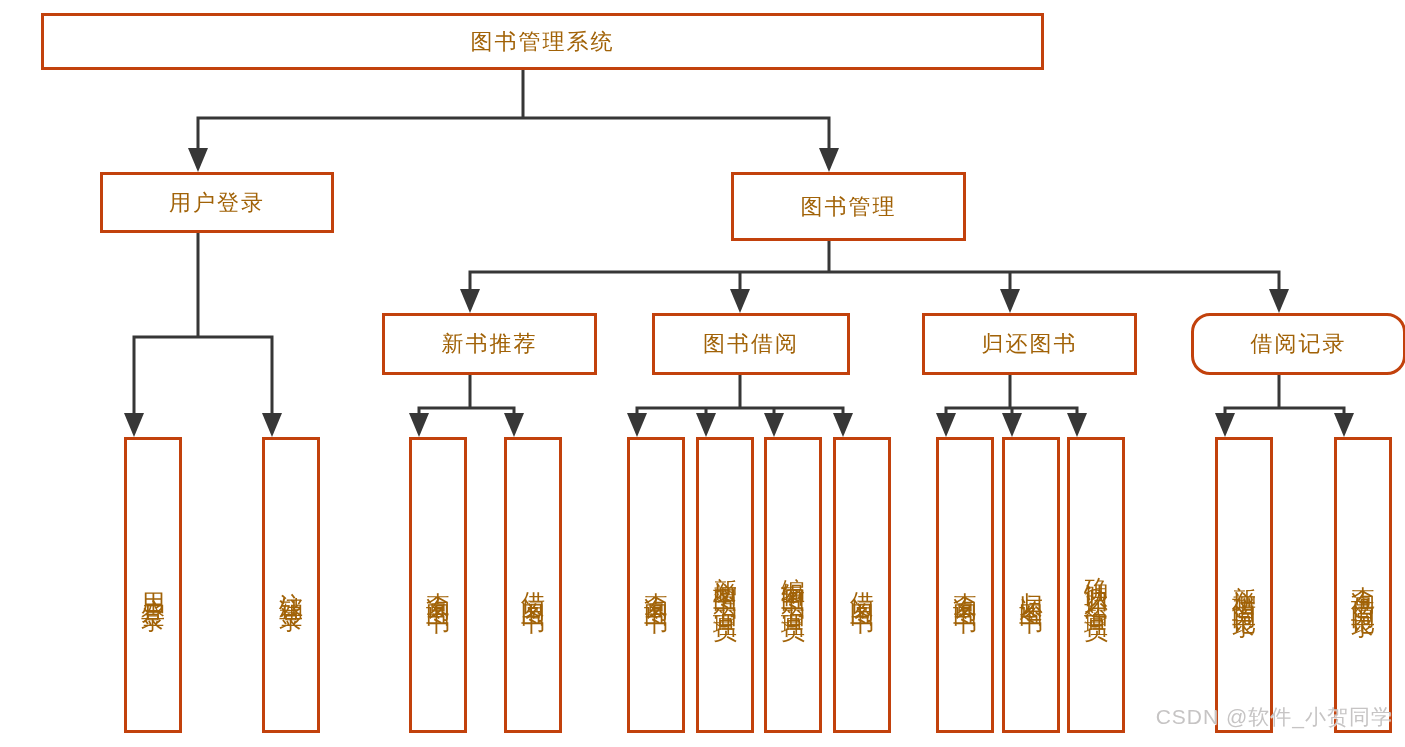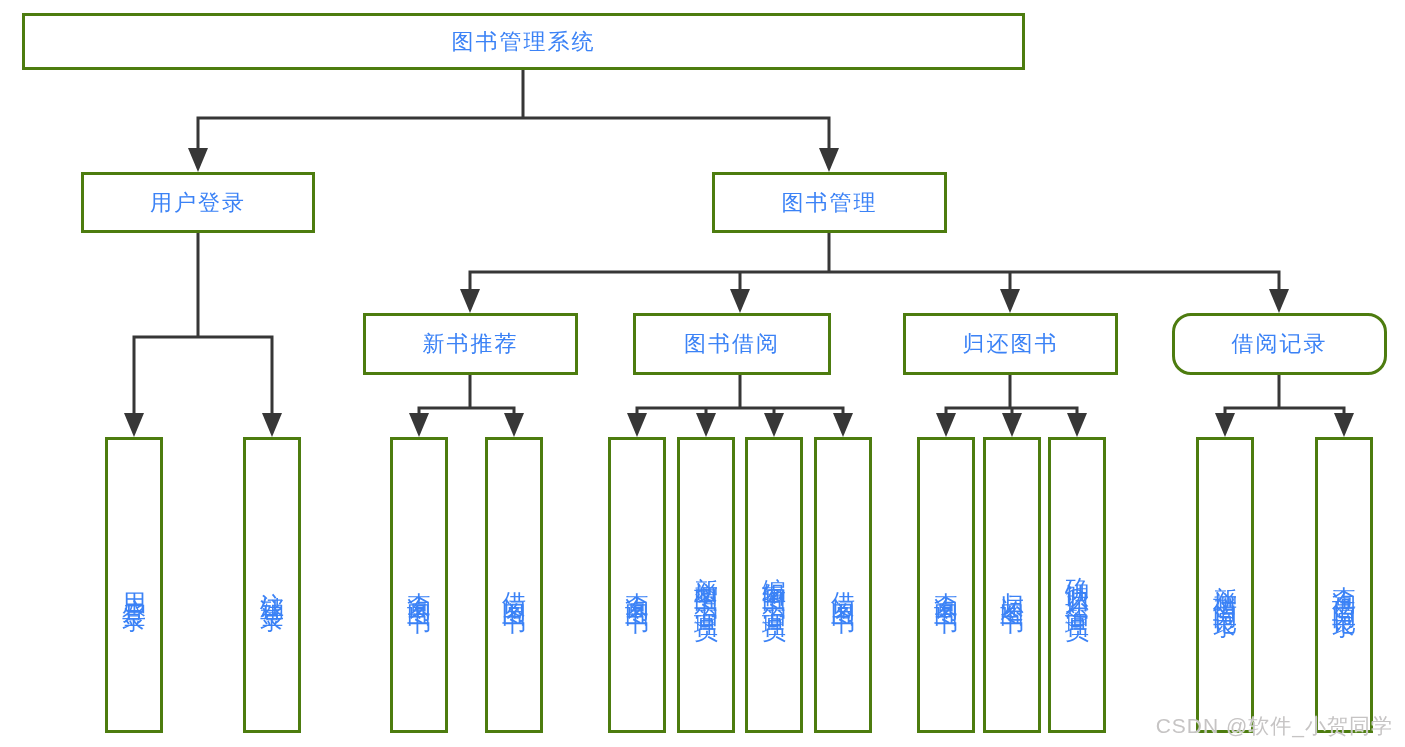--- a/index.html
+++ b/index.html
@@ -12,61 +12,62 @@
     overflow: hidden;
   }
   .connectors {
     position: absolute;
     left: 0; top: 0;
     width: 1405px; height: 747px;
   }
   .node {
     position: absolute;
     box-sizing: border-box;
-    border: 3px solid #4d7c0f;
+    border: 3px solid #c2410c;
     background: #ffffff;
     display: flex;
     align-items: center;
     justify-content: center;
-    color: #3b82f6;
+    color: #a16207;
+    margin-left: 19px;
   }
   .h-node {
     font-size: 22px;
     letter-spacing: 2px;
     white-space: nowrap;
   }
   .v-node {
     writing-mode: vertical-rl;
     text-orientation: mixed;
     font-size: 24px;
     letter-spacing: 6px;
     line-height: 1;
   }
   
   .n-root   { left: 22px;  top: 13px;  width: 1003px; height: 57px; }
   
   .n-ulogin { left: 81px;  top: 172px; width: 234px; height: 61px; }
-  .n-bmgmt  { left: 712px; top: 172px; width: 235px; height: 61px; }
+  .n-bmgmt  { left: 712px; top: 172px; width: 235px; height: 69px; }
   
   .n-newrec { left: 363px;  top: 313px; width: 215px; height: 62px; }
   .n-borrow { left: 633px;  top: 313px; width: 198px; height: 62px; }
   .n-curr   { left: 903px;  top: 313px; width: 215px; height: 62px; }
   .n-record { left: 1172px; top: 313px; width: 215px; height: 62px; border-radius: 19px; }
   
   .leaf { top: 437px; width: 58px; height: 296px; }
   .lf-u1 { left: 105px; }  .lf-u2 { left: 243px; }
   .lf-n1 { left: 390px; }  .lf-n2 { left: 485px; }
   .lf-b1 { left: 608px; }  .lf-b2 { left: 677px; }
   .lf-b3 { left: 745px; }  .lf-b4 { left: 814px; }
   .lf-c1 { left: 917px; }  .lf-c2 { left: 983px; }  .lf-c3 { left: 1048px; }
   .lf-r1 { left: 1196px; } .lf-r2 { left: 1315px; }
   .watermark {
     position: absolute;
     right: 12px;
-    bottom: 7px;
+    bottom: 16px;
     font-size: 21px;
     color: #c6c4c4;
     letter-spacing: 1px;
     text-shadow: 0 1px 1px #ffffff;
     white-space: nowrap;
   }
 </style>
 </head>
 <body>
 

